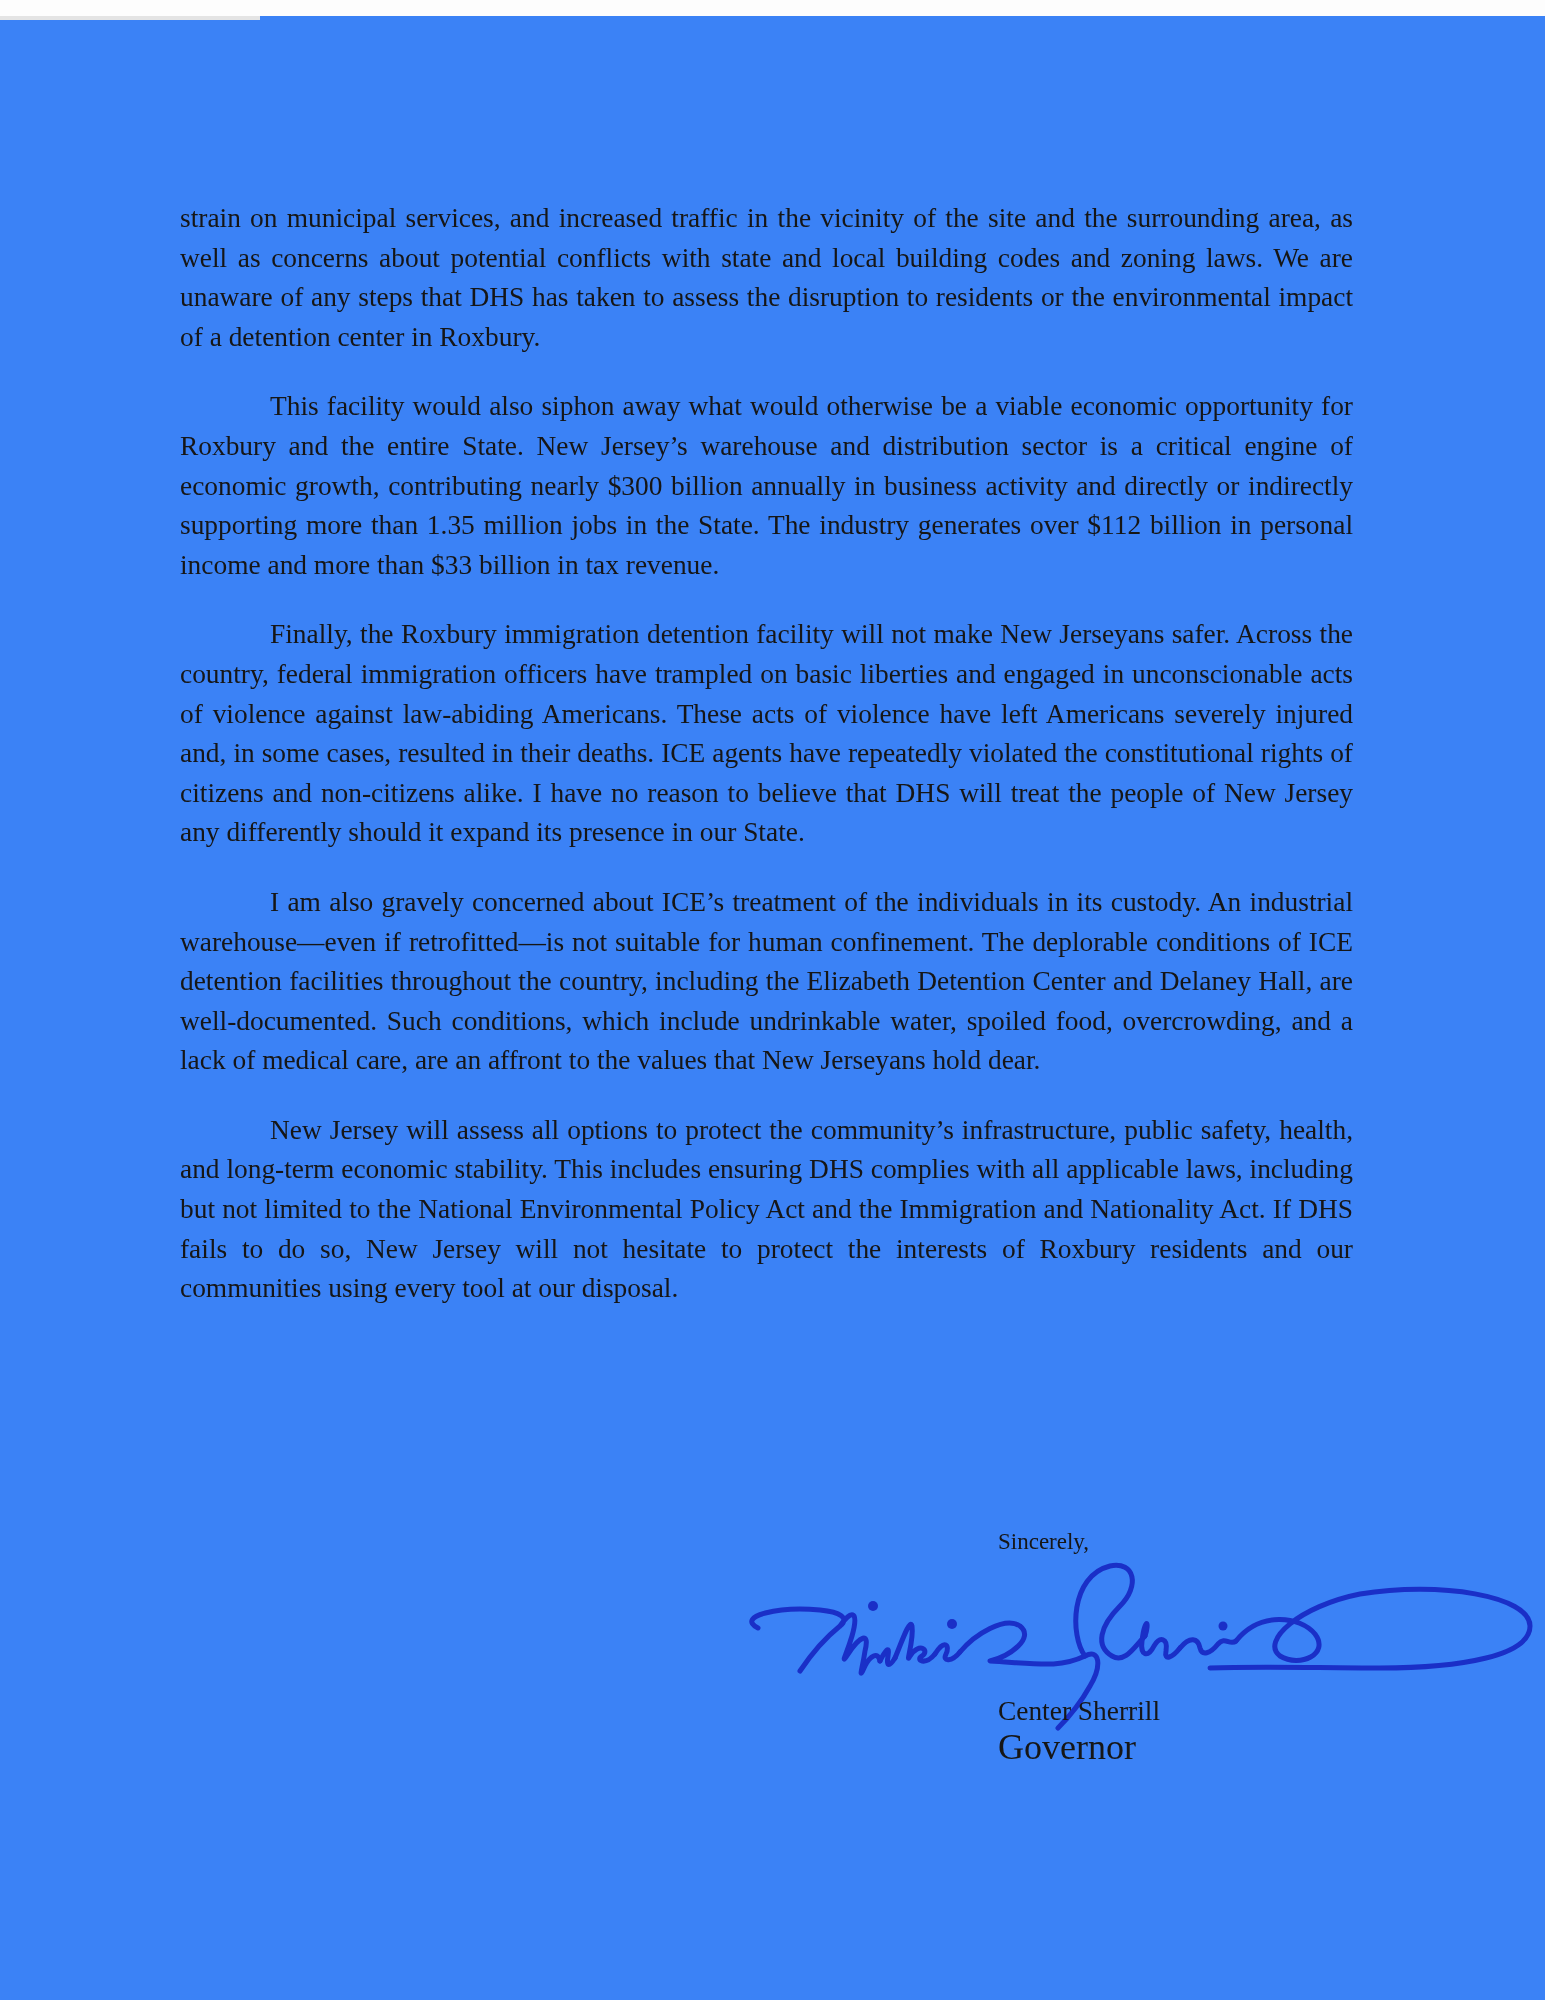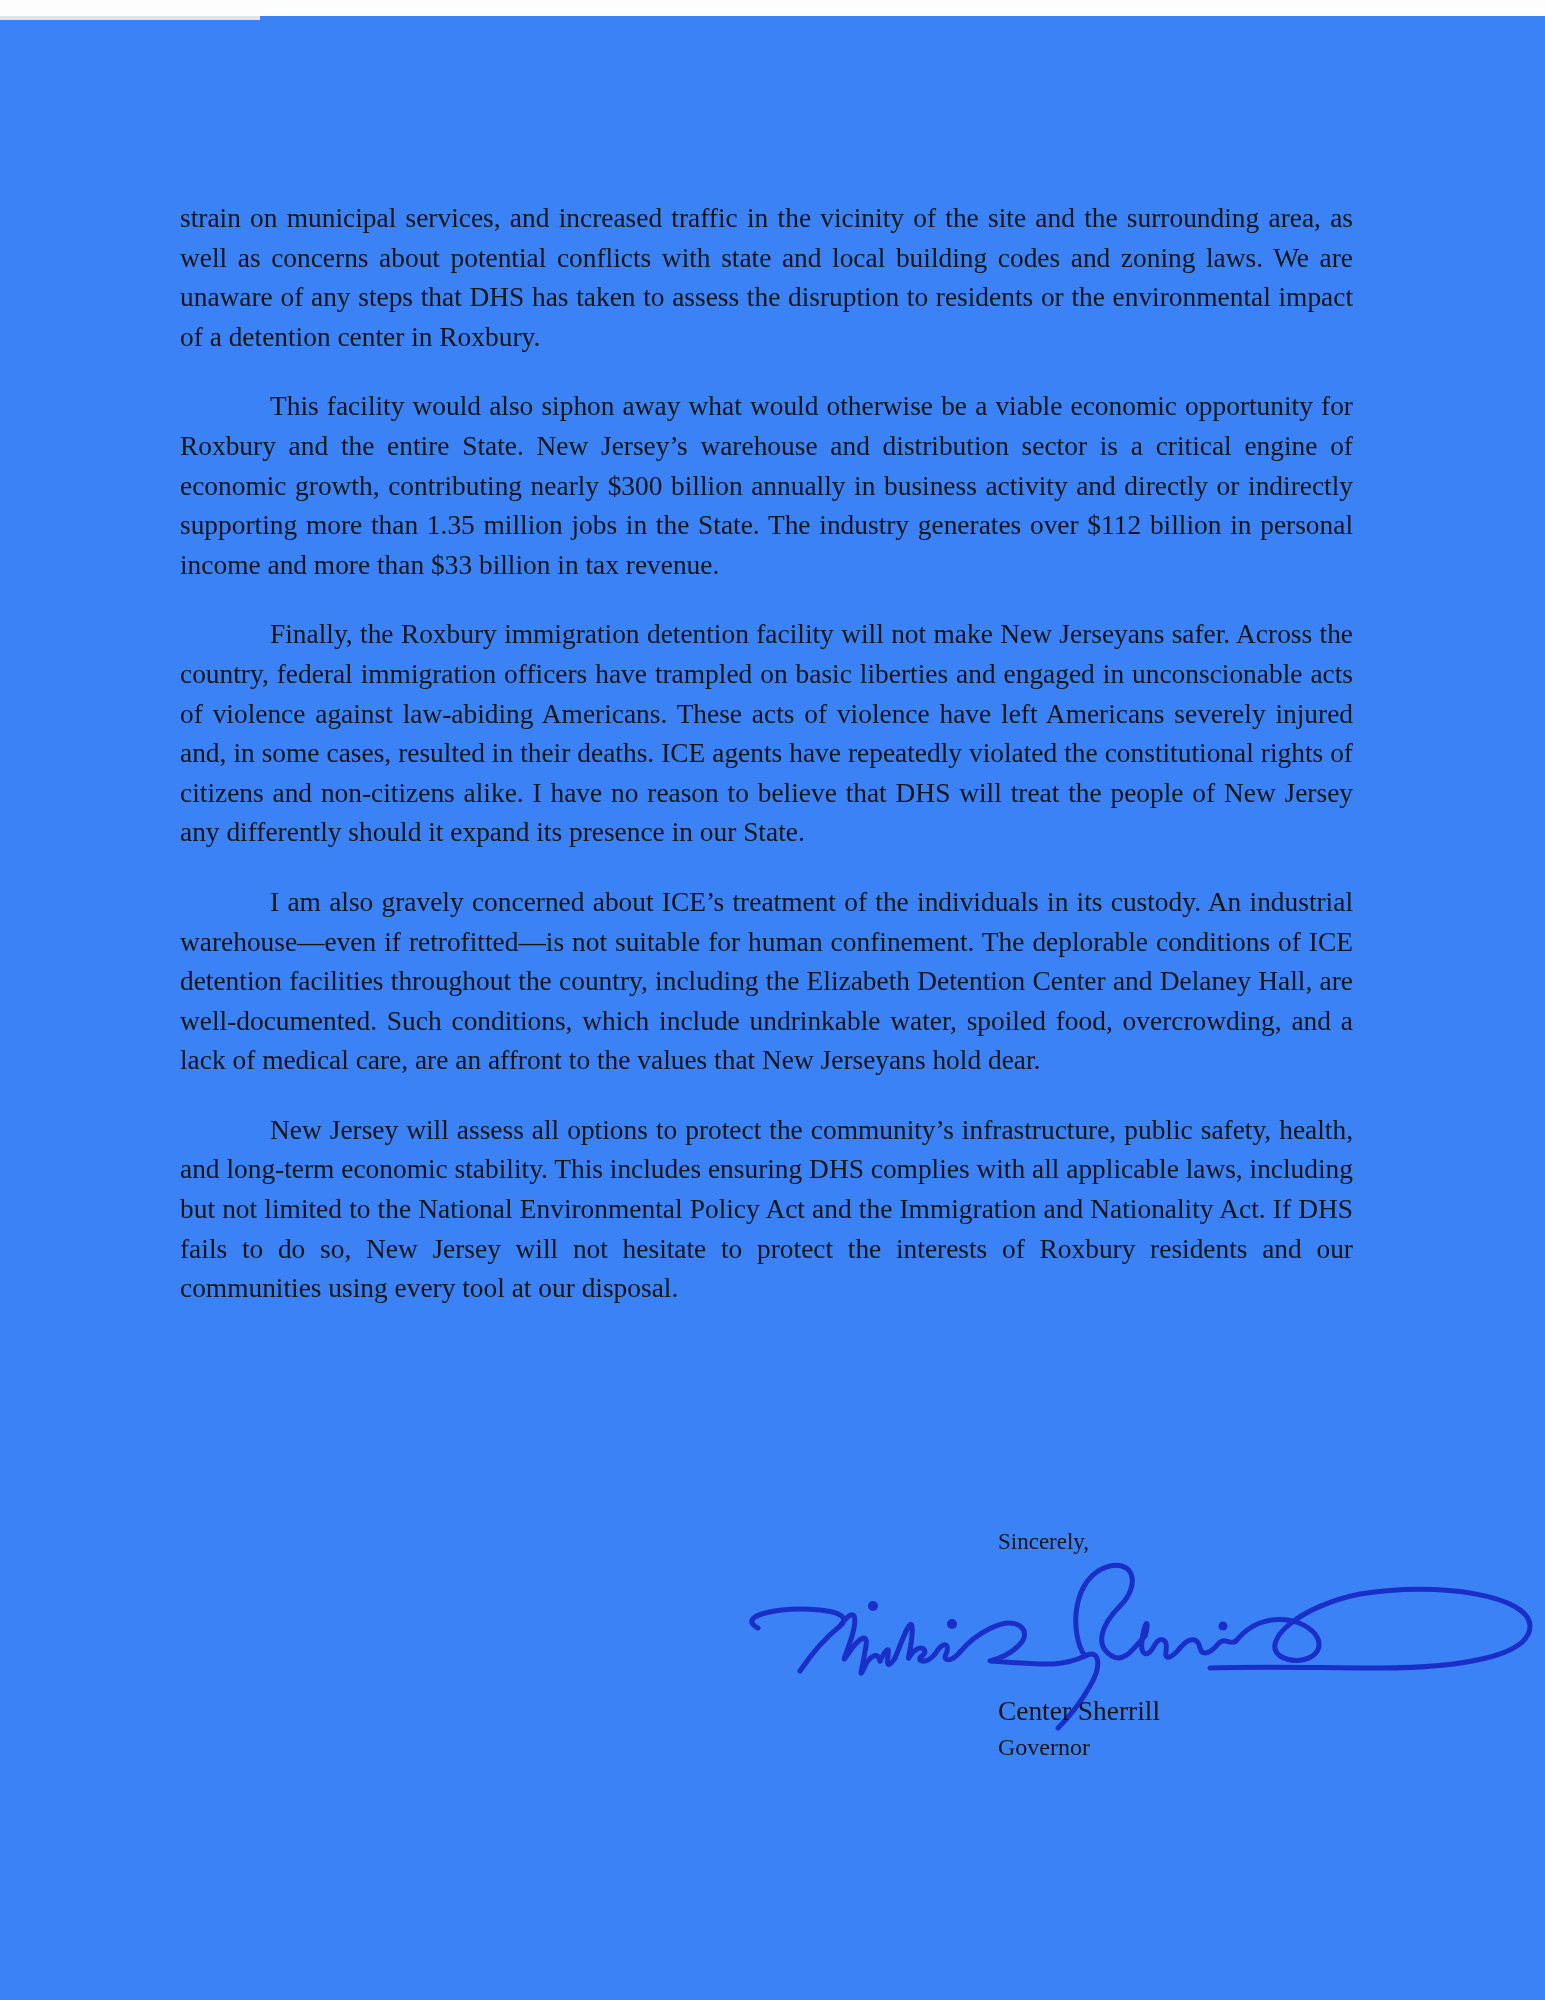--- a/index.html
+++ b/index.html
@@ -53,21 +53,21 @@
       position: absolute;
       left: 998px;
       top: 1677px;
       font-size: 27.4px;
       line-height: 36px;
     }
     .sig-title {
       position: absolute;
       left: 998px;
       top: 1713px;
-      font-size: 24px;
+      font-size: 36px;
       line-height: 36px;
     }
     .signature {
       position: absolute;
       left: 740px;
       top: 1540px;
       width: 800px;
       height: 200px;
     }
     .signature path, .signature circle {

